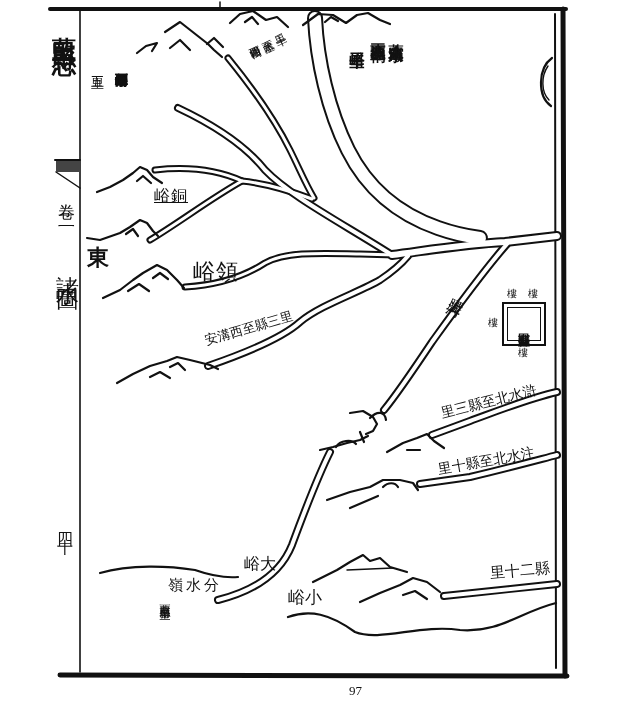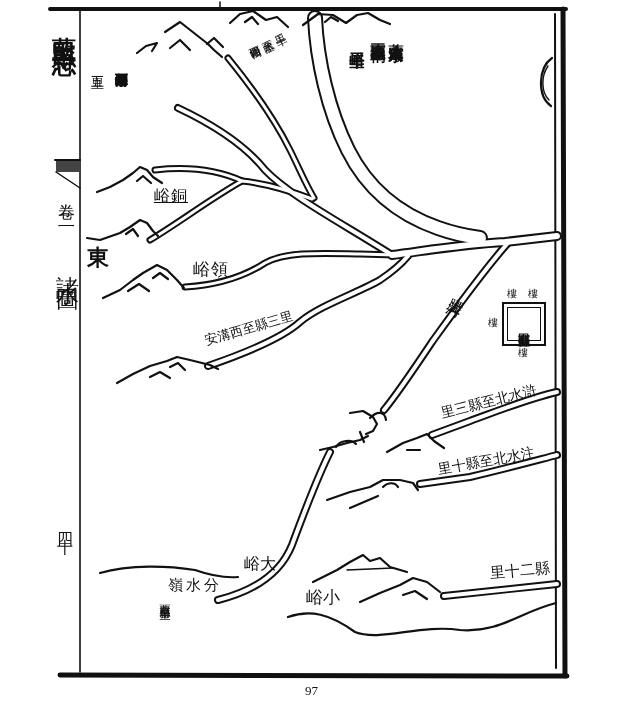--- a/index.html
+++ b/index.html
@@ -34,21 +34,21 @@
       width: 44px; height: 44px;
       border: 2px solid #111111;
       box-sizing: border-box;
     }
     .city-box-inner {
       position: absolute;
       left: 3px; top: 3px; right: 3px; bottom: 3px;
       border: 1.5px solid #111111;
       display: flex; align-items: center; justify-content: center;
     }
-    .page-number { font-family: "Liberation Serif", serif; font-size: 13px; }
+    .page-number { font-family: "Liberation Serif", serif; font-size: 13px; margin-left: 44px; }
   </style>
 </head>
 <body>
 
 <div id="page">
 
   <svg class="map-svg" width="640" height="702" viewBox="0 0 640 702">
     <defs>
       <path id="r-ba" d="M315,18 C317,60 328,110 348,150 C368,190 398,214 438,228 C452,233 465,236 480,238"></path>
       <path id="r-main" d="M392,255 C430,250 465,244 505,242 L557,236"></path>
@@ -173,38 +173,38 @@
     <span>二十里</span>
     <span>至藍水</span>
     <span>樹峪河西</span>
   </div>
 
   <span class="lbl v bold" style="left:115px; top:63px; font-size:13px;">倒溝峪水西至留峪</span>
   <span class="lbl v" style="left:91px; top:66px; font-size:13px; letter-spacing:1px;">五里</span>
 
   <span class="lbl rtl" style="left:154px; top:188px; font-size:16px; letter-spacing:1px;text-decoration:underline;">銅峪</span>
   <span class="lbl bold" style="left:87px; top:246px; font-size:22px;">東</span>
-  <span class="lbl rtl" style="left:193px; top:261px; font-size:17px; letter-spacing:1px;">領峪</span>
+  <span class="lbl rtl" style="left:193px; top:261px; font-size:22px; letter-spacing:1px;">領峪</span>
   <span class="lbl" style="left:205px; top:334px; font-size:13px; transform: rotate(-16deg); transform-origin: 0 50%;">安溝西至縣三里</span>
   <span class="lbl v" style="left:456px; top:288px; font-size:15px; letter-spacing:2px; transform: rotate(25deg); transform-origin: 50% 0;">上腰河</span>
 
   <div class="city-box">
     <div class="city-box-inner">
       <span class="v bold" style="font-size:12px; line-height:1;">藍田縣</span>
     </div>
   </div>
   <span class="lbl" style="left:507px; top:289px; font-size:10px;">樓</span>
   <span class="lbl" style="left:528px; top:289px; font-size:10px;">樓</span>
   <span class="lbl" style="left:488px; top:318px; font-size:10px;">樓</span>
   <span class="lbl" style="left:518px; top:348px; font-size:10px;">樓</span>
 
   <span class="lbl rtl" style="left:441px; top:406px; font-size:14px; transform: rotate(-14deg); transform-origin: 0 50%;">滸水北至縣三里</span>
   <span class="lbl rtl" style="left:438px; top:462px; font-size:14px; transform: rotate(-10deg); transform-origin: 0 50%;">注水北至縣十里</span>
   <span class="lbl rtl" style="left:490px; top:566px; font-size:15px; transform: rotate(-5deg); transform-origin: 0 50%;">縣二十里</span>
 
   <span class="lbl rtl" style="left:244px; top:556px; font-size:16px;">大峪</span>
-  <span class="lbl rtl" style="left:306px; top:589px; font-size:17px;text-align:right;">小峪</span>
+  <span class="lbl rtl" style="left:288px; top:589px; font-size:17px;text-align:right;">小峪</span>
   <span class="lbl rtl" style="left:140px; top:578px; font-size:15px; letter-spacing:3px;margin-left:28px;">分水嶺</span>
   <span class="lbl v" style="left:159px; top:596px; font-size:11px; letter-spacing:1px;">西南至縣平里</span>
 
   <span class="lbl page-number" style="left:305px; top:684px;">97</span>
 
 </div>
 
 </body></html>

